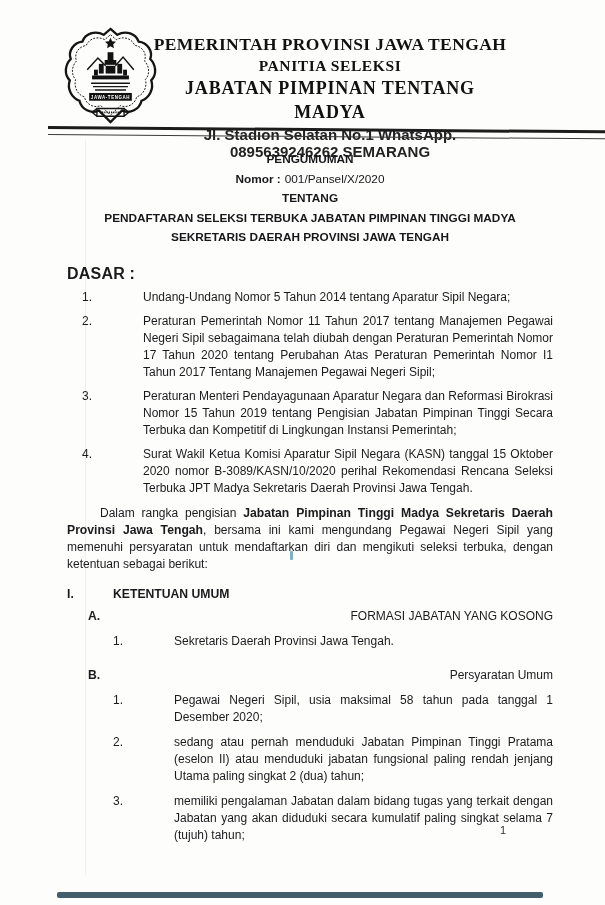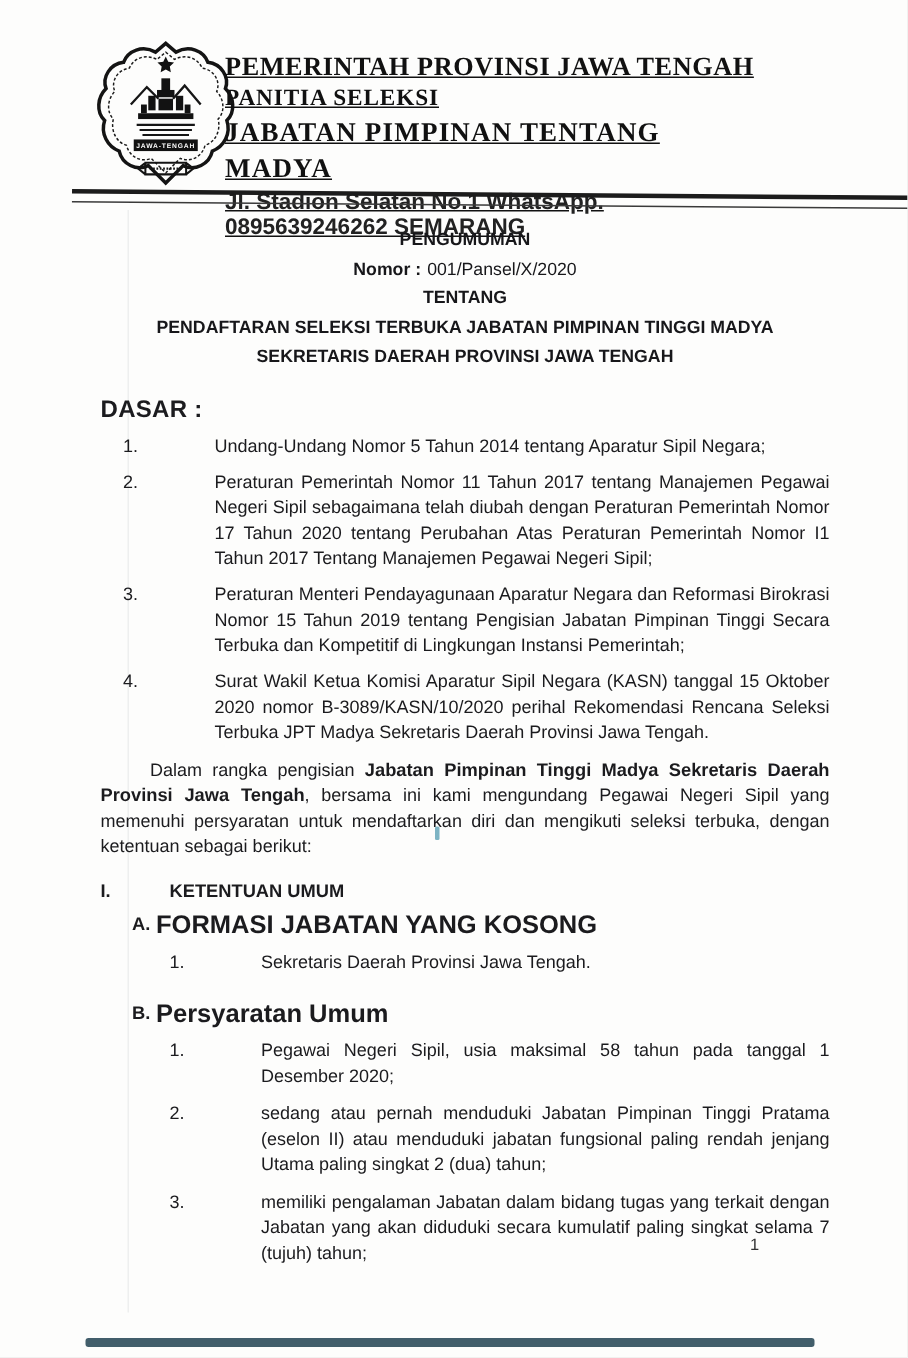--- a/index.html
+++ b/index.html
@@ -13,21 +13,21 @@
     font-family:"Liberation Sans", sans-serif;
   }
   
   .fold-line{position:absolute;left:85px;top:140px;bottom:30px;width:1px;background:rgba(110,115,125,0.10);}
   .scan-mark{position:absolute;left:290px;top:551px;width:3px;height:9px;background:rgba(20,120,150,0.55);border-radius:1px;}
   .bottom-bar{position:absolute;left:57px;top:892px;width:486px;height:6px;background:#32505e;border-radius:2px;opacity:.92;}
 
   
   .letterhead{position:relative;height:132px;}
   .emblem{position:absolute;left:62px;top:27px;}
-  .lh-text{position:absolute;left:150px;right:95px;top:34px;font-family:"Liberation Serif", serif;color:#111;text-decoration:underline;}
+  .lh-text{position:absolute;left:150px;right:95px;top:34px;text-align:center;font-family:"Liberation Serif", serif;color:#111;}
   .lh-line1{font-size:17.5px;font-weight:bold;letter-spacing:.4px;line-height:21px;}
   .lh-line2{font-size:15.5px;font-weight:bold;letter-spacing:.6px;line-height:21px;}
   .lh-line3{font-size:18px;font-weight:bold;letter-spacing:.8px;line-height:24px;}
   .lh-addr{font-family:"Liberation Sans", sans-serif;font-size:15px;font-weight:bold;color:#222;margin-top:2px;}
   .rule{position:absolute;left:48px;right:-8px;top:126px;height:5px;
         border-top:3px solid #1c1c1c;border-bottom:1px solid #3a3a3a;
         transform:rotate(0.45deg);transform-origin:left center;}
 
   
   .content{position:relative;padding:0 52px 0 67px;font-size:12px;line-height:17px;}
@@ -38,21 +38,21 @@
   .ni .n{flex:0 0 15px;}
   .ni .t{flex:1;text-align:justify;margin-left:46px;}
   .intro{margin-top:8px;text-indent:33px;text-align:justify;}
   .intro b{font-size:12.2px;}
   .roman{display:flex;margin-top:13px;}
   .roman .n{flex:0 0 18px;font-weight:bold;font-size:12.2px;}
   .roman .t{flex:1;font-weight:bold;font-size:12.2px;margin-left:28px;}
   .sub{margin-left:21px;}
   .sub-head{display:flex;margin-top:5px;}
   .sub-head .n{flex:0 0 16px;font-weight:bold;font-size:12.2px;}
-  .sub-head .t{flex:1;font-weight:bold;font-size:17px;}
+  .sub-head .t{flex:1;font-weight:normal;font-size:12px;text-align:right;}
   .sub-items{margin-left:25px;}
   .sub-items .ni{margin-top:8px;}
   .gap-b{margin-top:17px;}
   .page-number{position:absolute;left:500px;top:824px;font-size:11px;color:#333;}
 </style>
 </head>
 <body>
 
 <div class="page">
 

